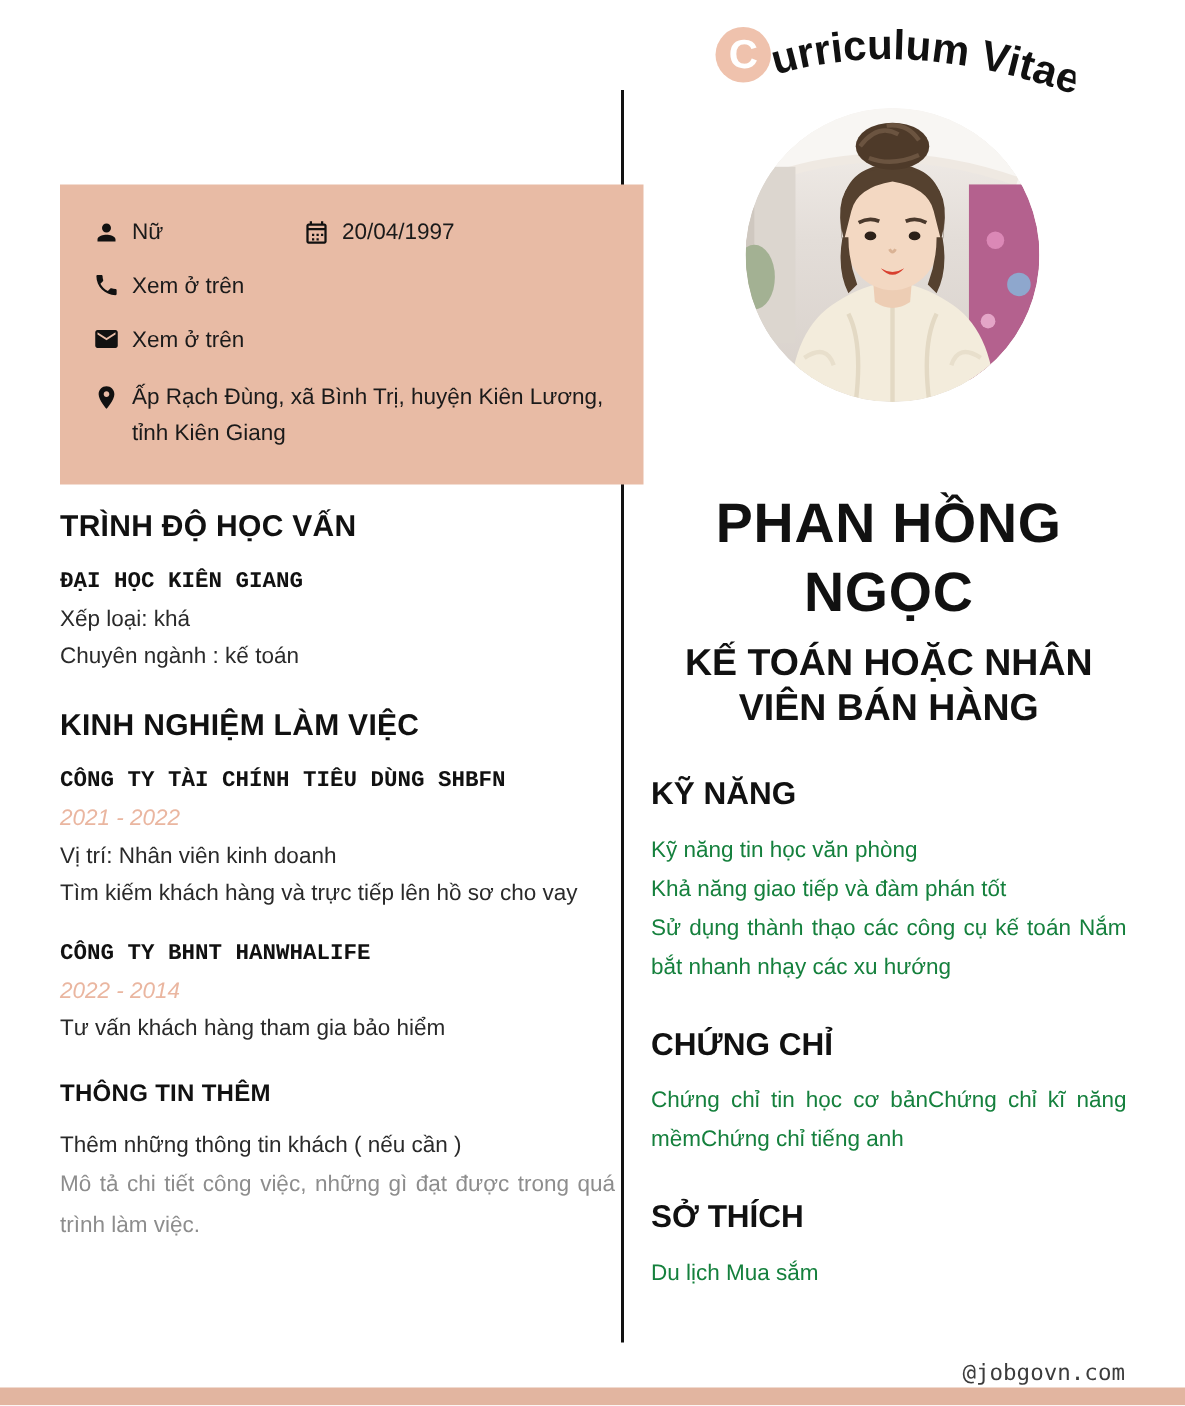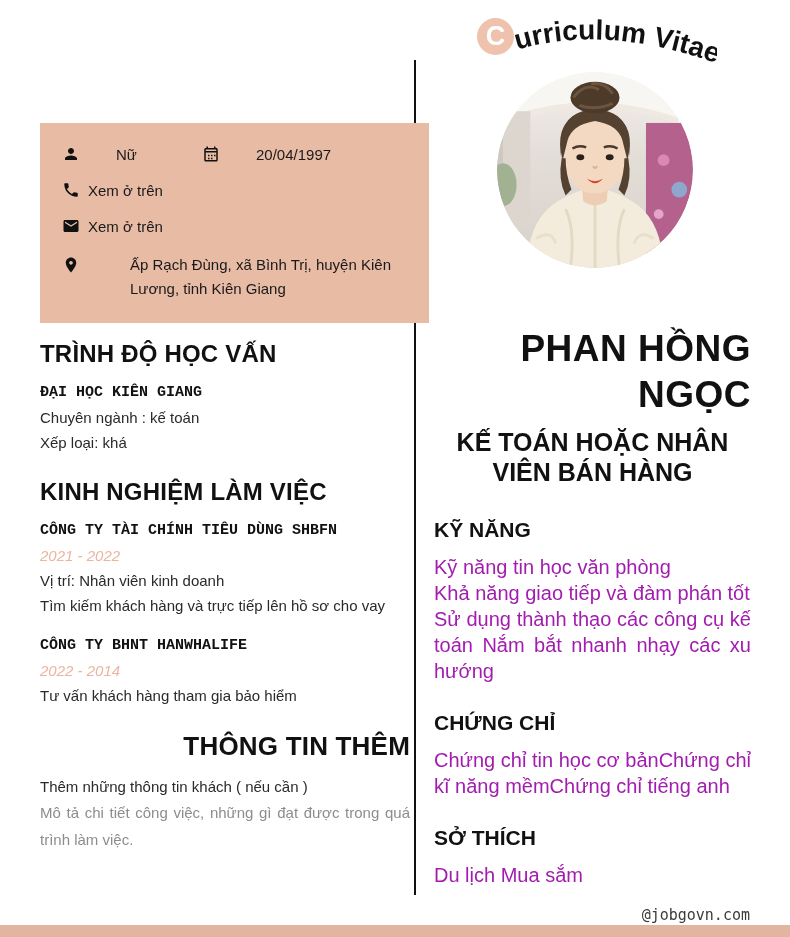--- a/index.html
+++ b/index.html
@@ -46,58 +46,58 @@
 
   
   .info-box {
     position: absolute; left: 40px; top: 123px;
     width: 389px; height: 200px;
     background: #e8bba5;
     padding: 22px 22px 18px 22px;
     z-index: 2;
   }
   .info-row { display: flex; align-items: flex-start; margin-bottom: 17px; }
-  .info-row:last-child { margin-bottom: 0; gap: 42px; }
+  .info-row:last-child { margin-bottom: 0; }
   .info-icon { width: 18px; height: 18px; flex: 0 0 18px; margin-right: 8px; margin-top: 0px; }
   .info-icon svg { display: block; width: 18px; height: 18px; fill: #111111; }
   .info-text { font-size: 15px; line-height: 19px; color: #1a1a1a; }
   .info-row.split { display: flex; }
-  .info-cell { display: flex; align-items: flex-start; gap: 28px; }
+  .info-cell { display: flex; align-items: flex-end; }
   .info-cell.first { width: 140px; }
   .address-text { font-size: 15px; line-height: 24px; max-width: 330px; }
 
   
   .left-col { position: absolute; left: 40px; top: 340px; width: 370px; }
   .section-heading {
-    font-size: 24px; font-weight: bold; color: #111111;
+    font-size: 20px; font-weight: bold; color: #111111;
     letter-spacing: 0.2px; margin: 0 0 12px 0;
   }
   .sub-heading { font-size: 15px; font-weight: bold; color: #111111; line-height: 25px; font-family: Liberation Mono, monospace; }
   .date-line { font-size: 15px; font-style: italic; color: #eab6a0; line-height: 25px; }
   .body-line { font-size: 15px; color: #2a2a2a; line-height: 25px; }
   .body-just { text-align: justify; }
   .gray-text { color: #8d8d8d; font-size: 15px; line-height: 27px; text-align: justify; }
   .gap-lg { margin-top: 23px; }
   .gap-md { margin-top: 15px; }
-  .heading-lg { font-size: 26px; text-align: right; }
+  .heading-lg { font-size: 16px; }
 
   
   .right-col { position: absolute; left: 434px; top: 326px; width: 317px; }
   .person-name {
     font-size: 37px; font-weight: bold; color: #111111;
-    text-align: right; line-height: 46px; letter-spacing: 0.5px;
+    text-align: center; line-height: 46px; letter-spacing: 0.5px;
   }
   .person-title {
     font-size: 25px; font-weight: bold; color: #111111;
     text-align: center; line-height: 30px; margin-top: 9px;
   }
   .right-section-heading {
     font-size: 21px; font-weight: bold; color: #111111; margin: 0 0 12px 0;
   }
-  .right-body { font-size: 20px; color: #a21caf; line-height: 26px; }
+  .right-body { font-size: 15px; color: #15803d; line-height: 26px; }
   .skills-block { margin-top: 31px; }
   .cert-block { margin-top: 27px; }
   .hobby-block { margin-top: 27px; }
 
   
   .watermark {
     position: absolute; right: 40px; top: 906px;
     font-family: "DejaVu Sans Mono", "Liberation Mono", monospace;
     font-size: 15px; color: #3c3c3c;
   }
@@ -218,22 +218,22 @@
           </svg>
       </span>
       <span class="info-text address-text">Ấp Rạch Đùng, xã Bình Trị, huyện Kiên Lương, tỉnh Kiên Giang</span>
     </div>
   </div>
 
   <div class="left-col">
     <div>
       <h2 class="section-heading">TRÌNH ĐỘ HỌC VẤN</h2>
       <p class="sub-heading">ĐẠI HỌC KIÊN GIANG</p>
+      <p class="body-line">Xếp loại: khá</p>
       <p class="body-line">Chuyên ngành : kế toán</p>
-      <p class="body-line">Xếp loại: khá</p>
     </div>
 
     <div class="gap-lg">
       <h2 class="section-heading">KINH NGHIỆM LÀM VIỆC</h2>
       <div>
         <p class="sub-heading">CÔNG TY TÀI CHÍNH TIÊU DÙNG SHBFN</p>
         <p class="date-line">2021 - 2022</p>
         <p class="body-line">Vị trí: Nhân viên kinh doanh</p>
         <p class="body-line">Tìm kiếm khách hàng và trực tiếp lên hồ sơ cho vay</p>
       </div>

